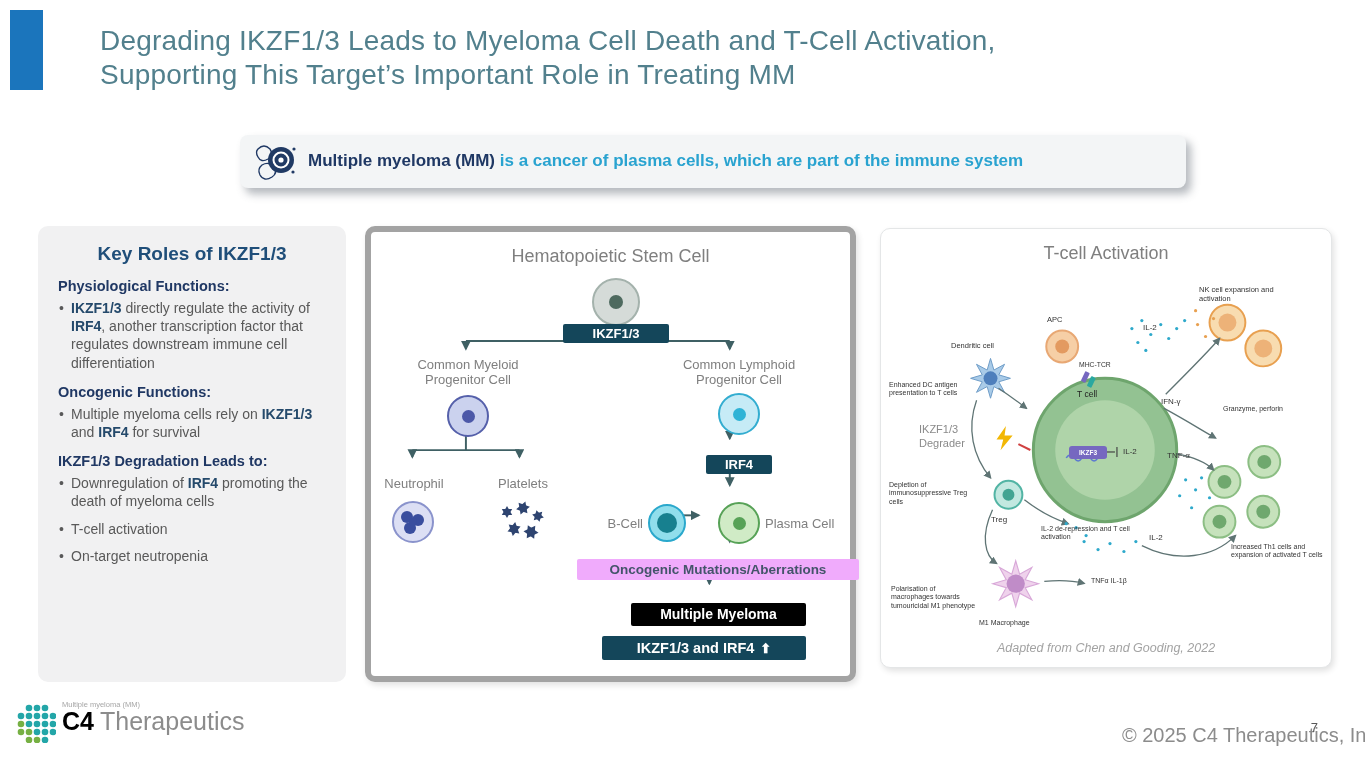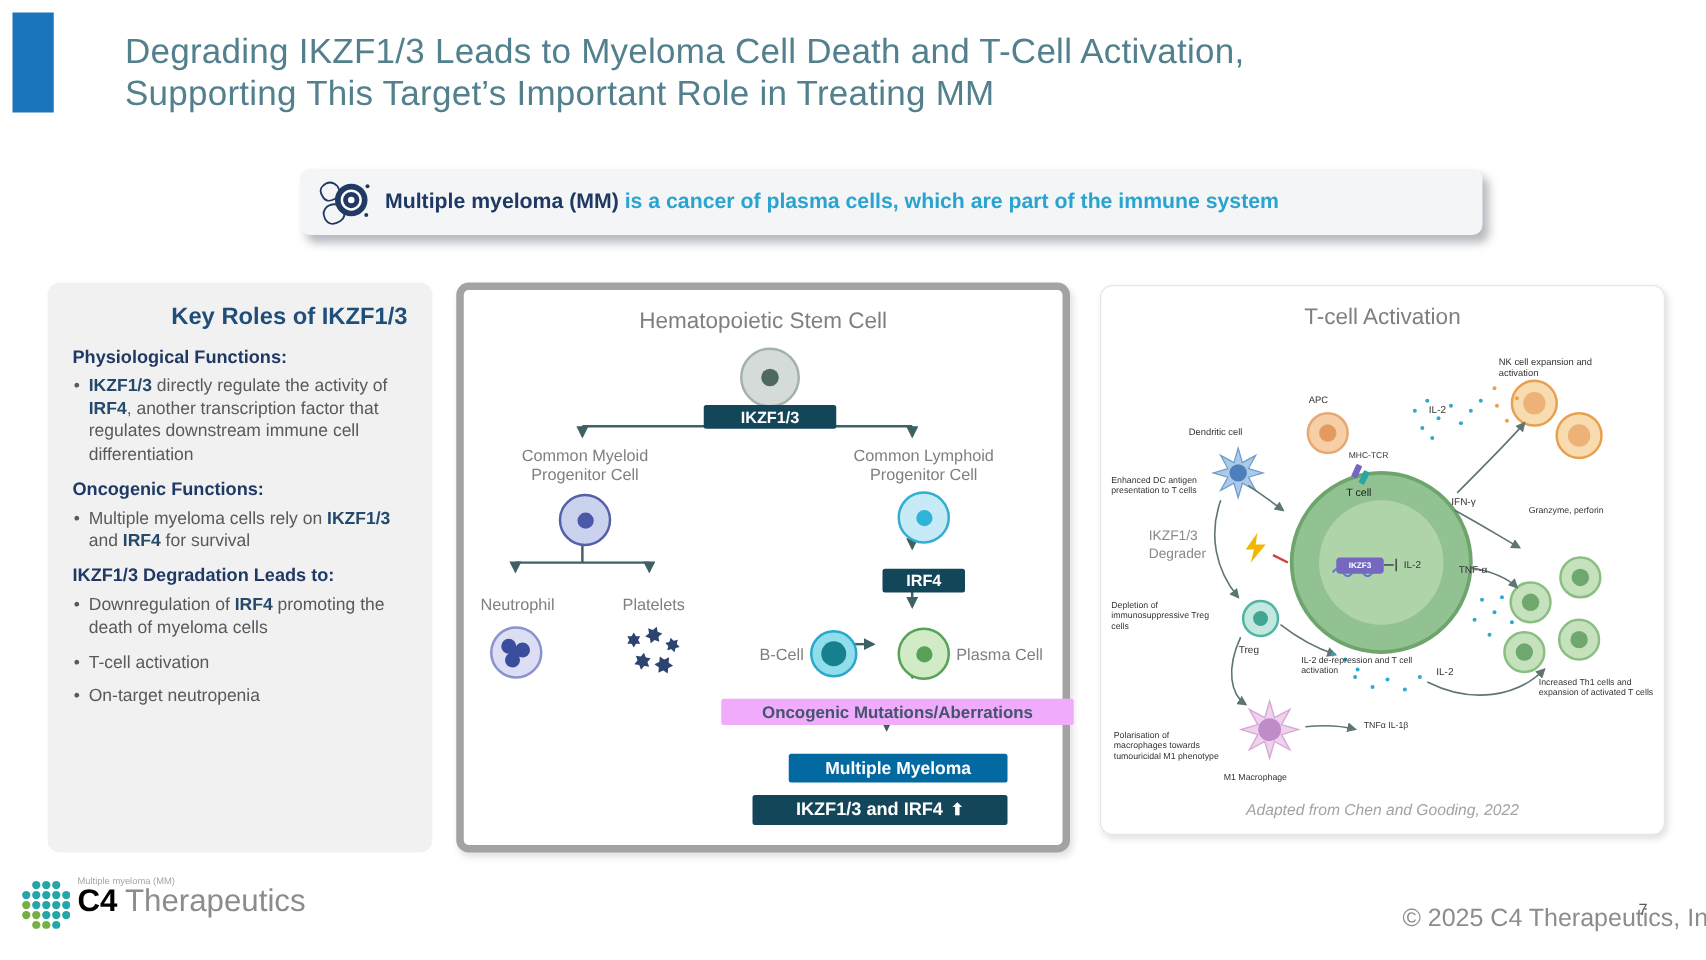--- a/index.html
+++ b/index.html
@@ -13,21 +13,21 @@
 
   .callout{position:absolute;left:240px;top:135px;width:946px;height:53px;background:#F3F5F6;border-radius:8px;
     box-shadow:5px 6px 8px rgba(90,100,110,.45);display:flex;align-items:center;padding-left:12px}
   .callout-icon{flex:0 0 auto;margin-right:10px;display:flex}
   .callout-text{font-size:17px;font-weight:bold;line-height:1.2}
   .c-navy{color:#1F3864}
   .c-cyan{color:#29A3D0}
 
   .panel{position:absolute;border-radius:10px}
   .panel-left{left:38px;top:226px;width:308px;height:456px;background:#F1F1F2;padding:17px 20px 14px 20px}
-  .kr-title{font-size:19px;font-weight:bold;color:#1F4E79;text-align:right;margin-bottom:13px}
+  .kr-title{font-size:19px;font-weight:bold;color:#1F4E79;text-align:center;margin-bottom:13px}
   .kr-section{margin-bottom:12px}
   .kr-heading{font-size:14.5px;font-weight:bold;color:#203864;margin-bottom:5px}
   .kr-bullet{position:relative;padding-left:13px;font-size:14px;color:#595959;line-height:1.3;margin-bottom:9px}
   .kr-bullet::before{content:"\2022";position:absolute;left:1px;top:0;color:#595959}
   .seg-b{font-weight:bold;color:#24496B}
 
   .panel-mid{left:365px;top:226px;width:491px;height:456px;background:#fff;border:6px solid #a3a3a3;box-shadow:2px 3px 6px rgba(0,0,0,.12)}
   .panel-right{left:880px;top:228px;width:452px;height:440px;background:#fff;border:1px solid #E4E6E7;box-shadow:2px 3px 6px rgba(0,0,0,.12)}
   .diagram-title{position:absolute;top:14px;left:0;width:100%;text-align:center;font-size:18px;color:#7F7F7F}
 
@@ -43,21 +43,21 @@
   .plasma-cell{left:347px;top:270px;width:42px;height:42px;background:#D0EBC6;border:2px solid #57A257}
   .plasma-cell .cell-dot{width:13px;height:13px;background:#57A257}
   .b-cell{left:277px;top:272px;width:38px;height:38px;background:#90DEEC;border:2px solid #2AA8CC}
   .b-cell .cell-dot{width:20px;height:20px;background:#17808F}
   .illus{position:absolute}
 
   .badge{position:absolute;text-align:center;color:#fff;font-weight:bold;border-radius:2px}
   .badge-ikzf{left:192px;top:92px;width:106px;height:19px;line-height:19px;font-size:13px;background:#14465A}
   .badge-irf4{left:335px;top:223px;width:66px;height:19px;line-height:19px;font-size:13px;background:#14465A}
   .badge-onco{left:206px;top:327px;width:282px;height:21px;line-height:21px;font-size:13.5px;background:#f0abfc;color:#44546A}
-  .badge-mm{left:260px;top:371px;width:175px;height:23px;line-height:23px;font-size:14px;background:#0369a1}
+  .badge-mm{left:260px;top:371px;width:175px;height:23px;line-height:23px;font-size:14px;background:#000000}
   .badge-final{left:231px;top:404px;width:204px;height:24px;line-height:24px;font-size:14.5px;background:#14465A}
   .badge-final .up-arrow{margin-left:6px;font-size:13px}
 
   .pw-lbl{position:absolute;font-size:13px;color:#7F7F7F;line-height:1.18;text-align:center}
   .lbl-myeloid{left:27px;top:125px;width:140px}
   .lbl-lymphoid{left:298px;top:125px;width:140px}
   .lbl-neutrophil{left:4px;top:244px;width:78px}
   .lbl-platelets{left:118px;top:244px;width:68px}
   .lbl-bcell{left:212px;top:284px;width:60px;text-align:right}
   .lbl-plasma{left:394px;top:284px;width:90px;text-align:left}

